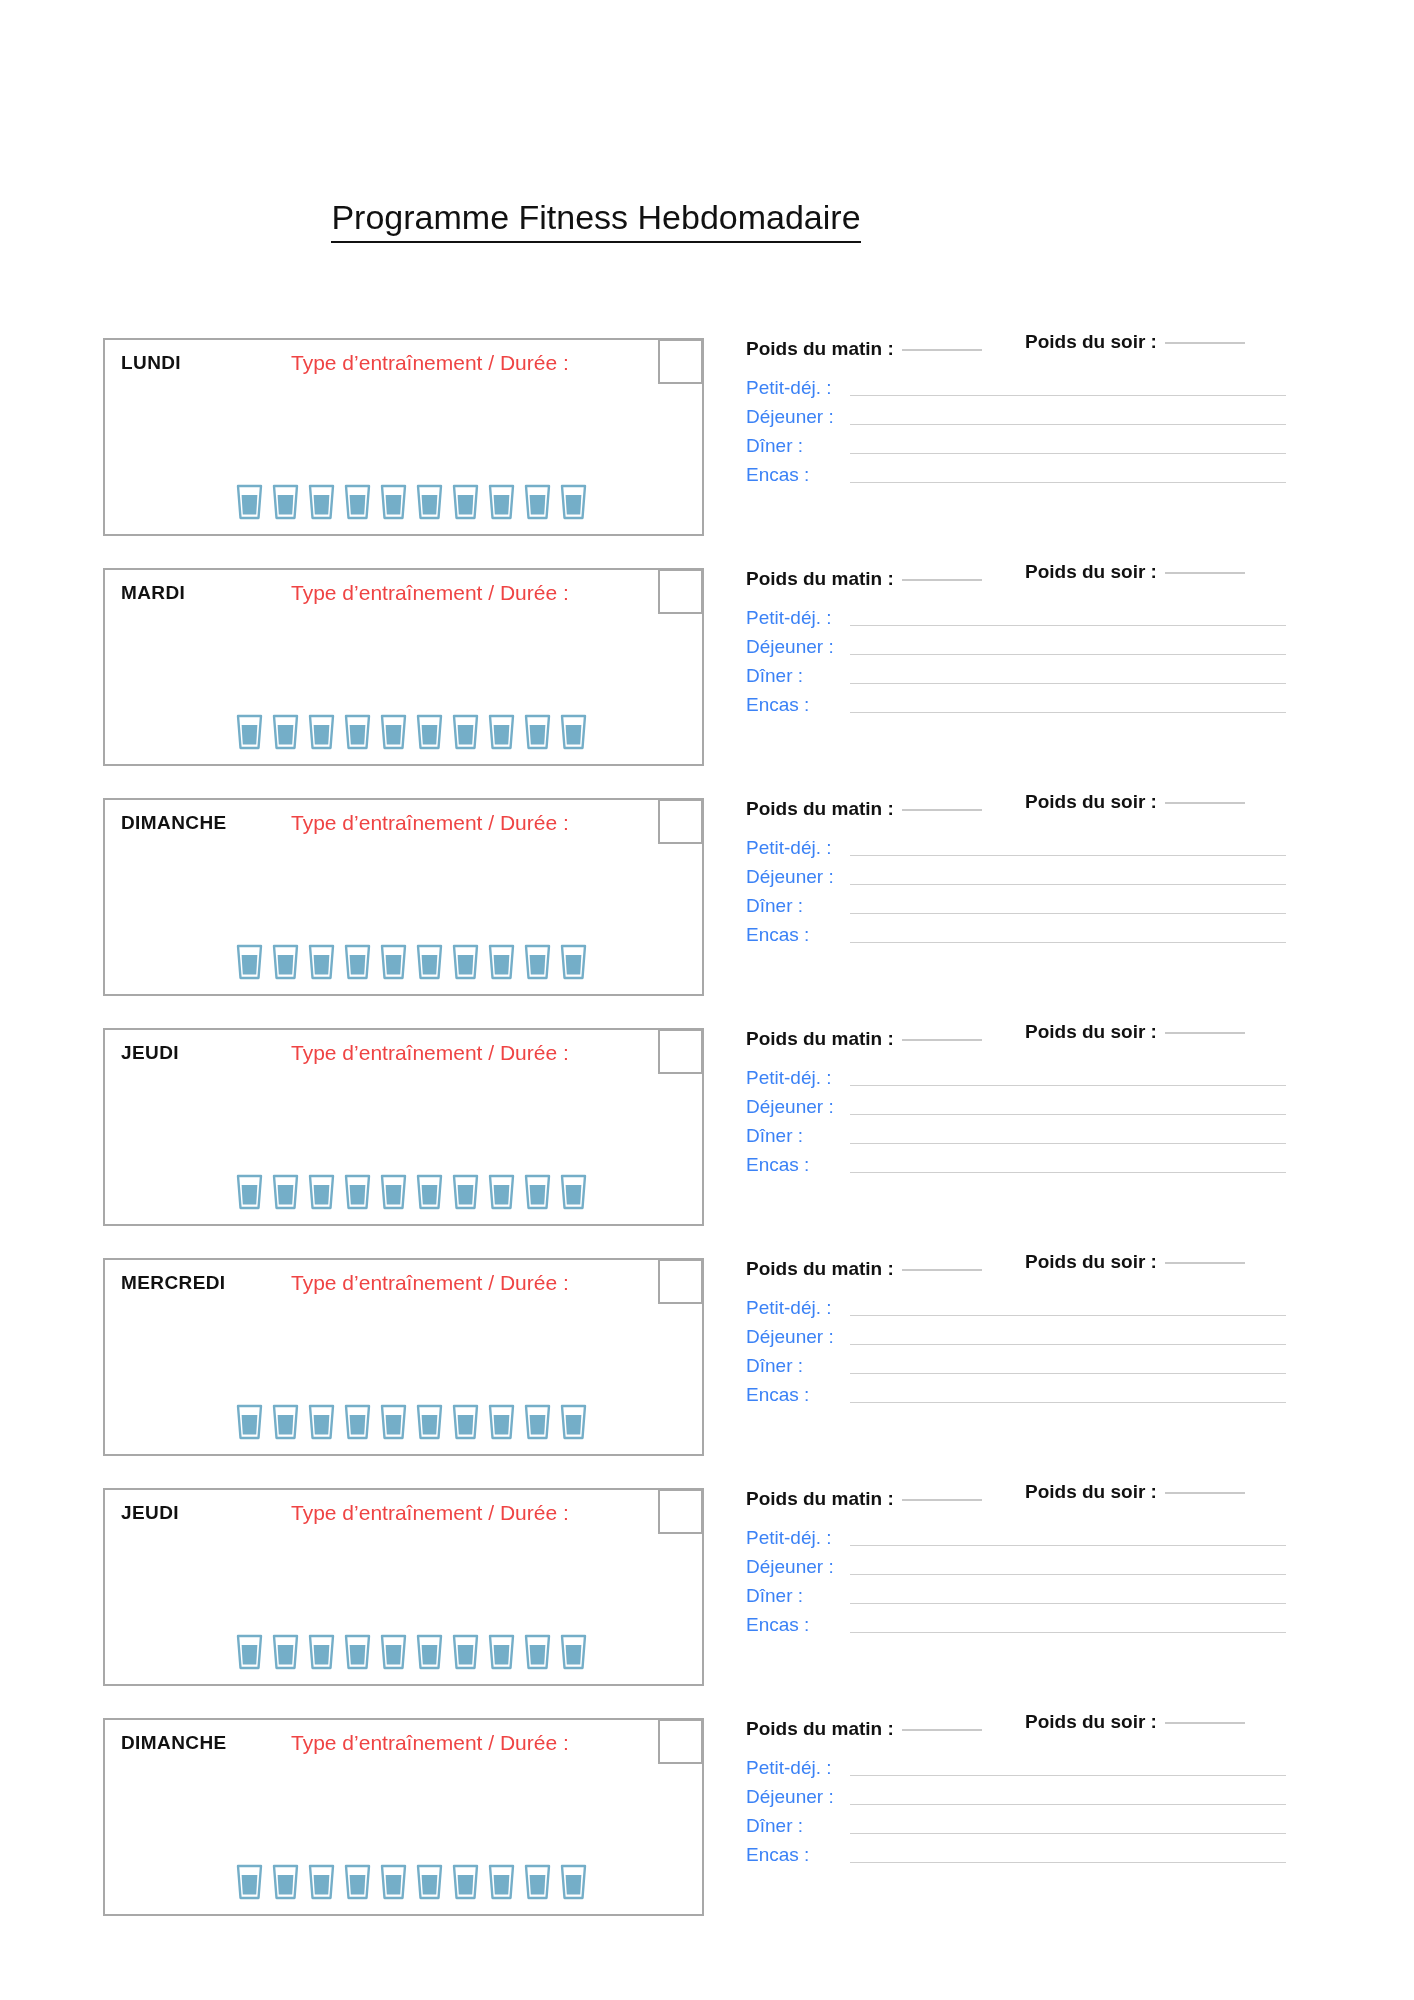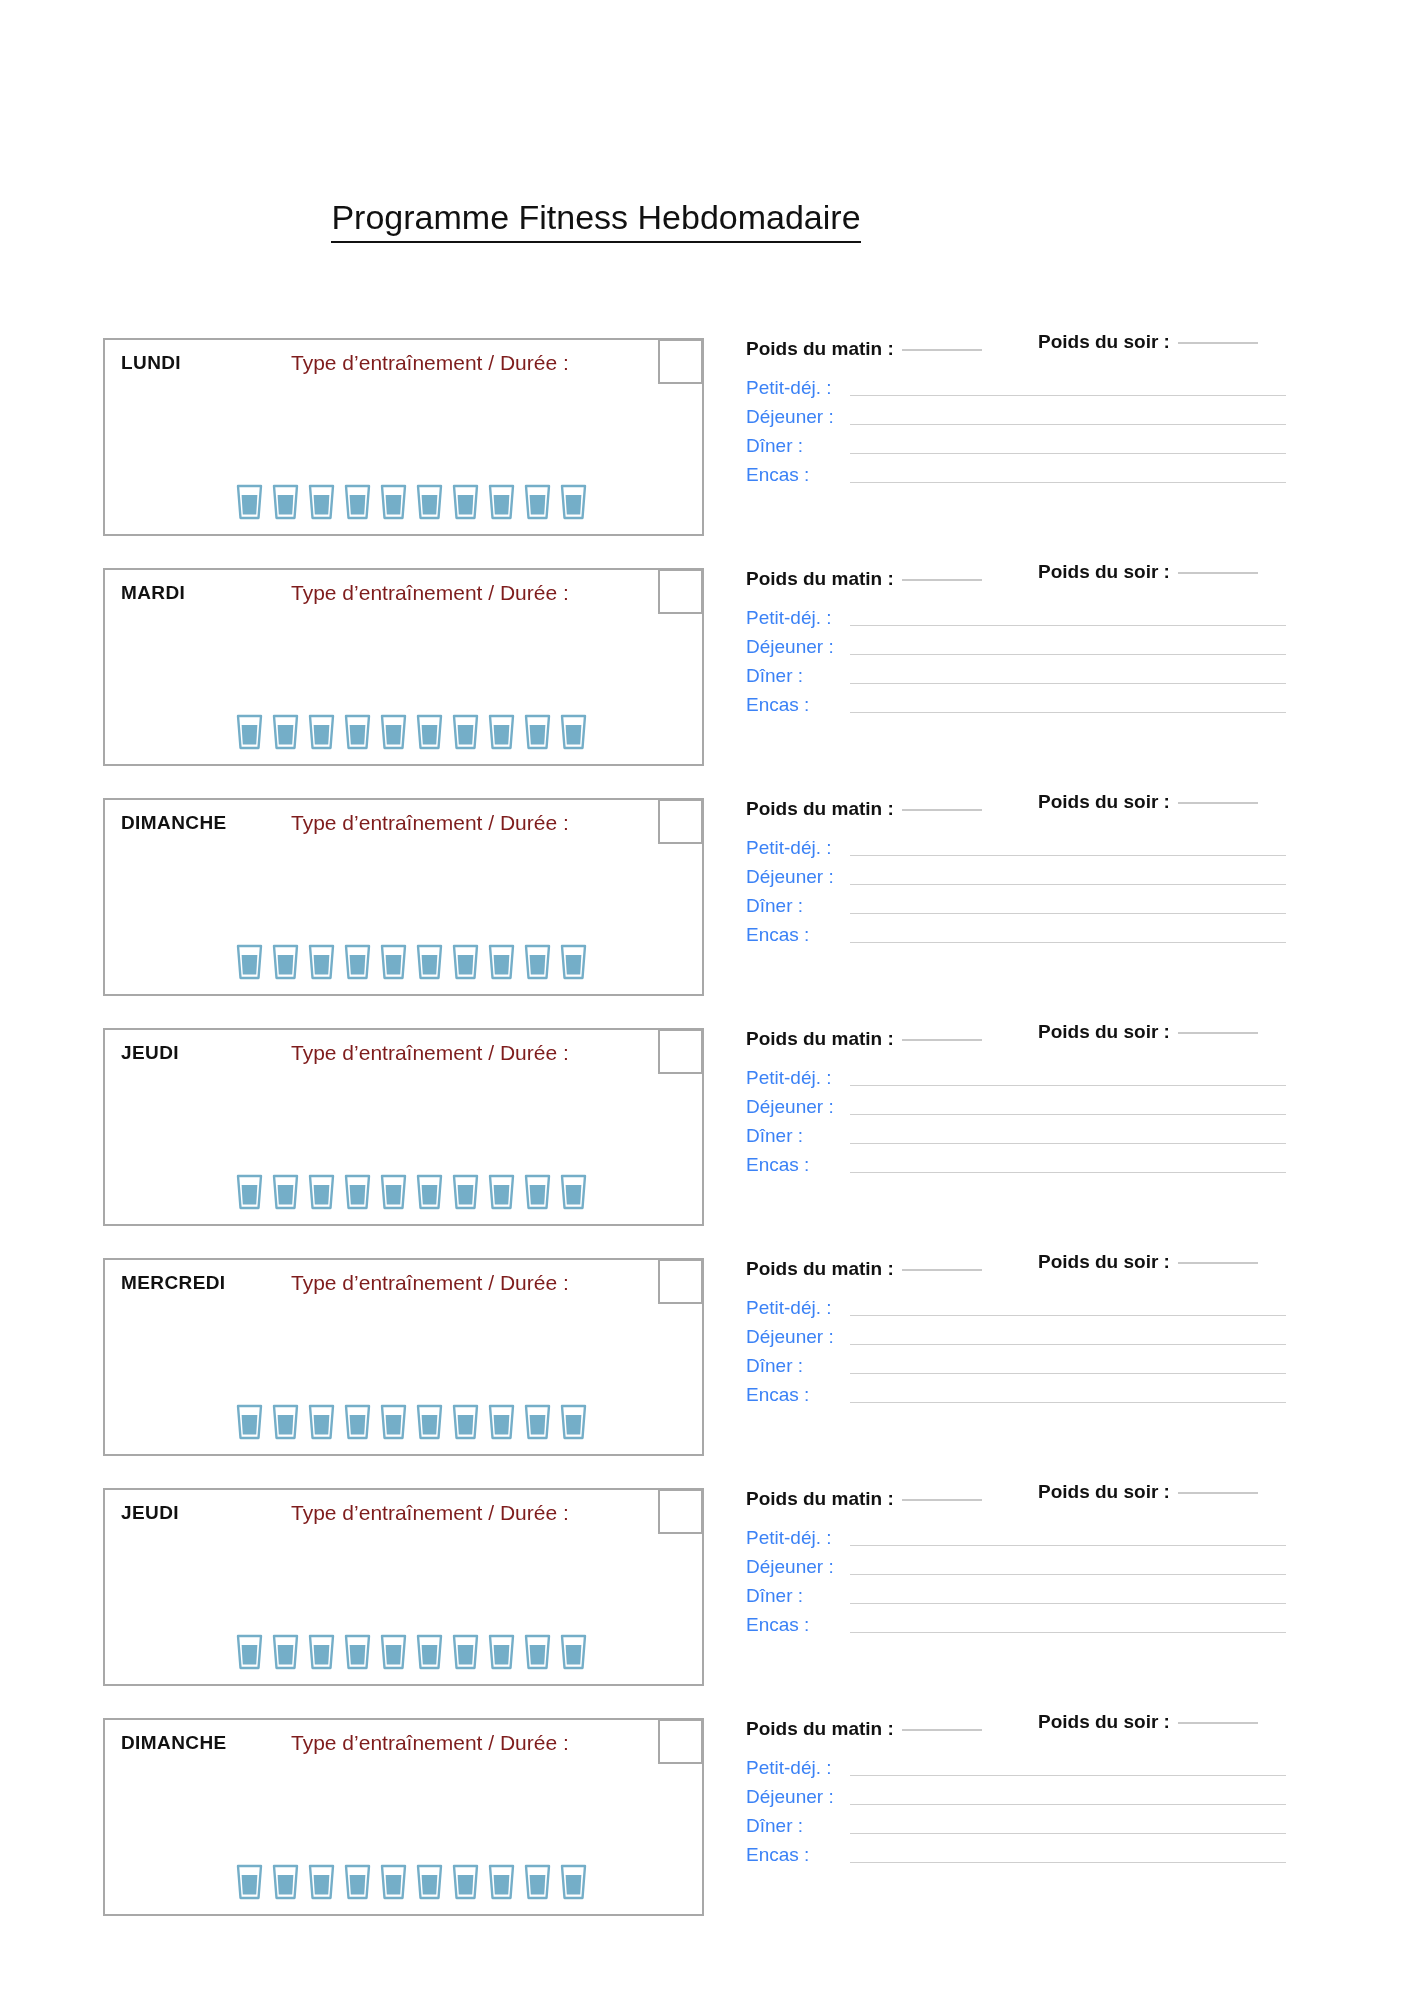--- a/index.html
+++ b/index.html
@@ -87,21 +87,21 @@
     letter-spacing: 0.4px;
     color: #111111;
     white-space: nowrap;
   }
   .train-label {
     position: absolute;
     left: 186px;
     top: 11px;
     font-size: 21px;
     font-weight: 400;
-    color: #7f1d1d;
+    color: #ef4444;
     white-space: nowrap;
   }
   .checkbox {
     position: absolute;
     right: -1px;
     top: -1px;
     width: 45px;
     height: 45px;
     border: 2px solid #a8a8a8;
     background: #ffffff;
@@ -138,21 +138,21 @@
     color: #111111;
     white-space: nowrap;
   }
   .w-morning {
     position: absolute;
     left: 0;
     top: 0;
   }
   .w-evening {
     position: absolute;
-    left: 292px;
+    left: 279px;
     top: -7px;
   }
   .w-rule {
     display: inline-block;
     width: 80px;
     border-bottom: 2px solid #c9c9c9;
     margin-left: 8px;
     vertical-align: 4px;
   }
 

